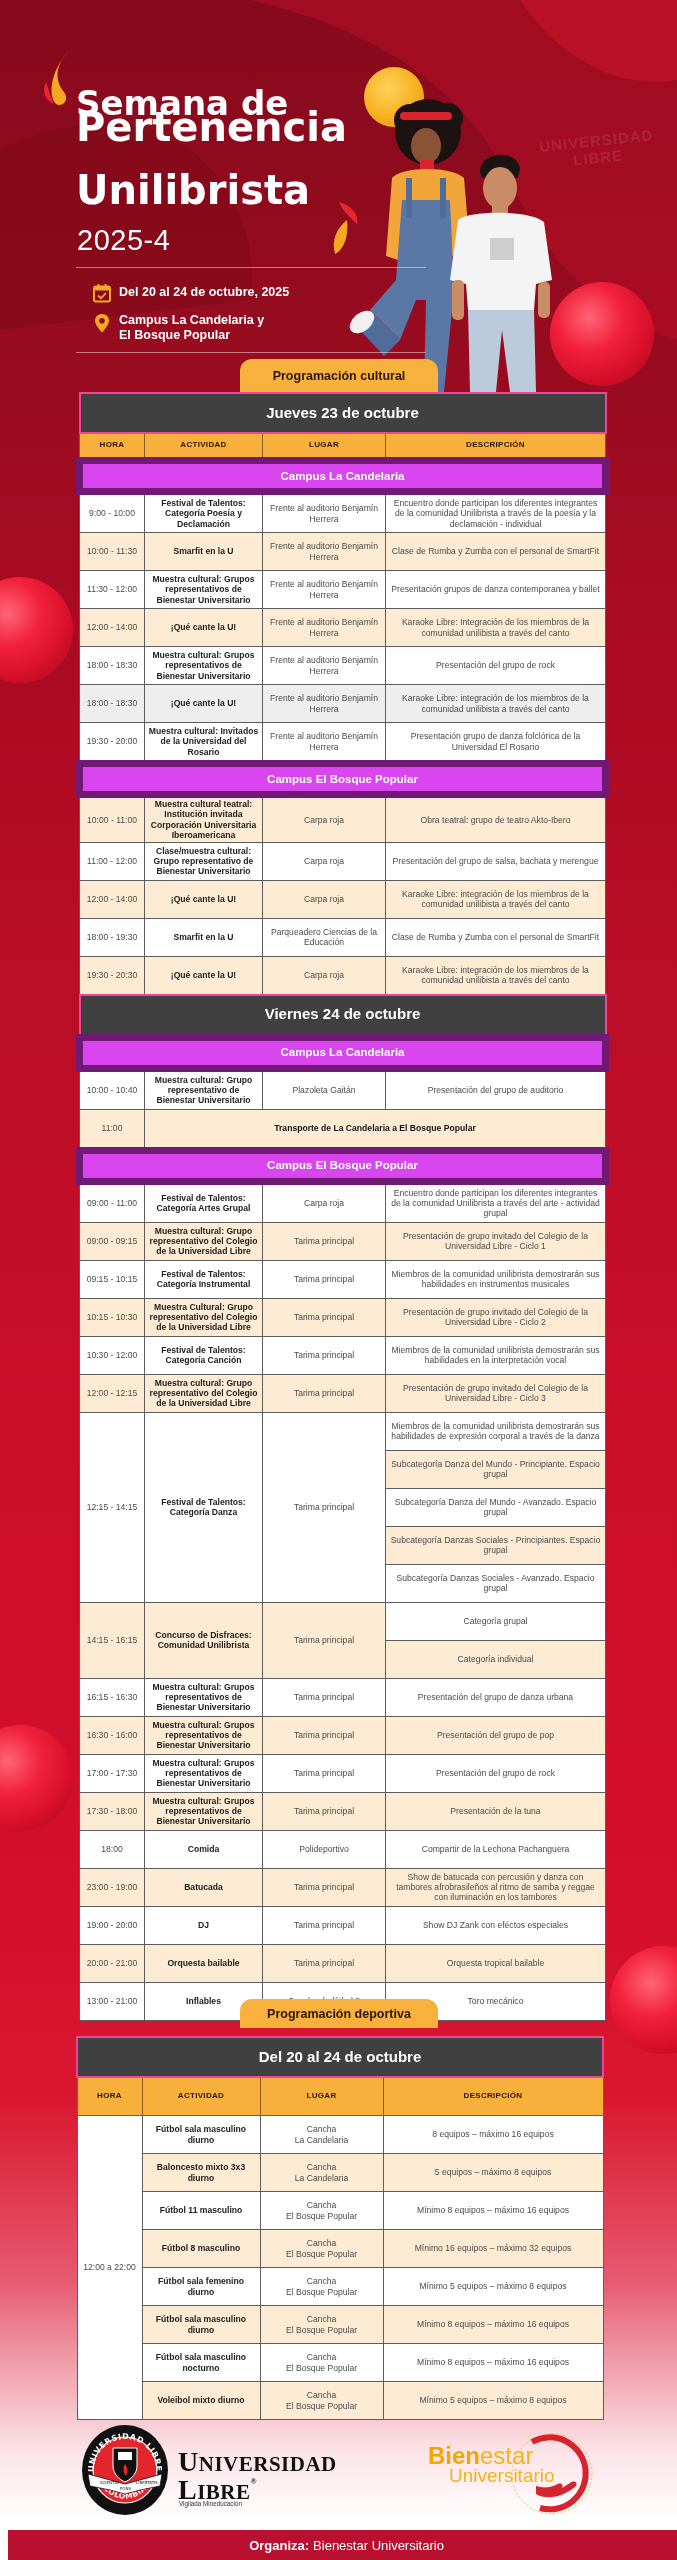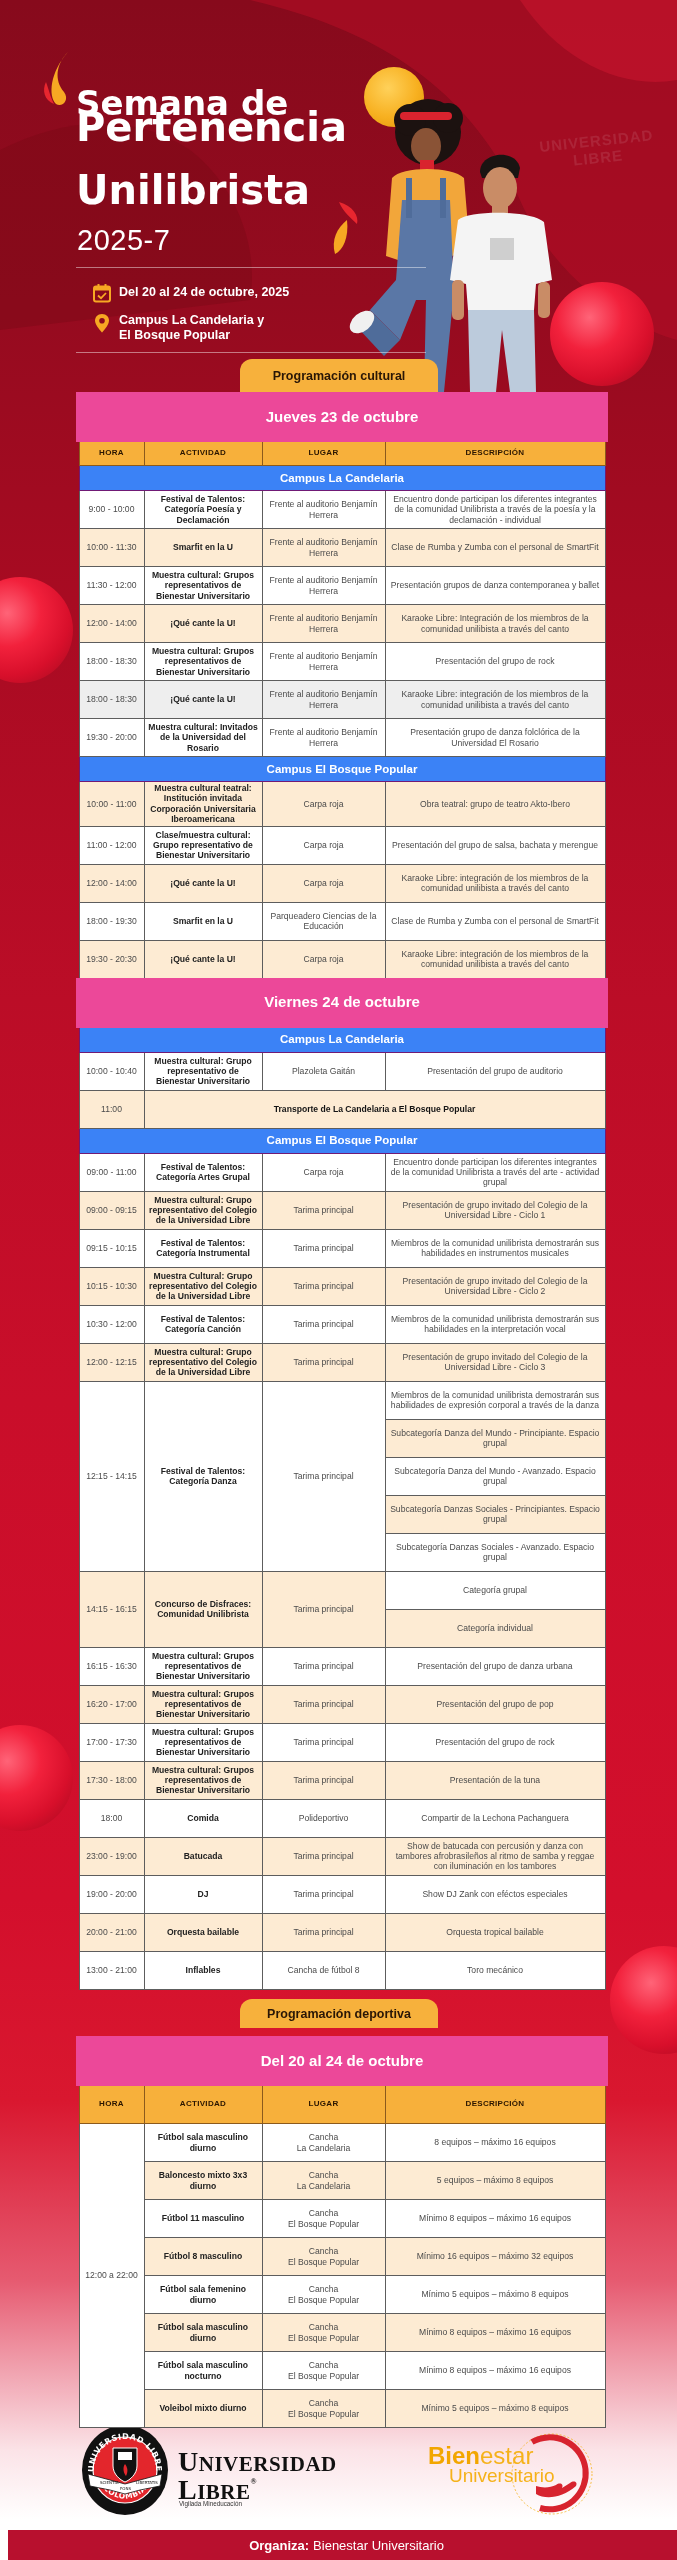--- a/index.html
+++ b/index.html
@@ -38,24 +38,24 @@
     font-weight:bold; font-size:12.5px; color:#2a1706; z-index:3;
   }
 
   
   .sched { position:absolute; left:76px; width:526px; border-collapse:collapse; table-layout:fixed; z-index:2; }
   .sched td, .sched th {
     border:1px solid #5d5d5d; text-align:center; vertical-align:middle;
     padding:1px 3px; font-size:8.6px; line-height:10.4px; color:#4b4b4b;
     font-weight:normal; white-space:pre-line;
   }
-  .sched .day-cell { background:#ec4899; color:#fff; font-weight:bold; font-size:15px; height:36px; border:6px solid #ec4899; }
+  .sched .day-cell { background:#404040; color:#fff; font-weight:bold; font-size:15px; height:36px; border:2px solid #ec4899; }
   .sched .colhead th { background:#f7b03b; color:#2b1600; font-weight:bold; font-size:8px; height:21px; border-color:#8c5a1c; letter-spacing:0.3px; }
   .sched.sports .colhead th { height:35px; }
-  .sched .campus-cell { background:#3b82f6; color:#fff; font-weight:bold; font-size:11.5px; height:22px; border:1px solid #701a75; }
+  .sched .campus-cell { background:#d946ef; color:#fff; font-weight:bold; font-size:11.5px; height:22px; border:7px solid #701a75; }
   .sched td.cell { height:35px; }
   .sched td.act { font-weight:bold; color:#222; }
   .sched td.span-cell { font-weight:bold; color:#151515; }
   .sched td.white { background:#ffffff; }
   .sched td.cream { background:#fdebd3; }
   .sched td.gray  { background:#eeeeee; }
 
   
   .seal { position:absolute; left:80px; top:2424px; width:90px; height:92px; }
   .ul-word { position:absolute; left:178px; font-family:"Liberation Serif", serif; font-weight:bold; color:#111; line-height:1; letter-spacing:0.5px; }
@@ -127,21 +127,21 @@
 </svg>
 
 <div class="ball red" style="left:550px;top:282px;width:104px;height:104px"></div>
 <div class="ball red" style="left:-33px;top:577px;width:106px;height:106px"></div>
 <div class="ball red" style="left:-33px;top:1725px;width:106px;height:106px"></div>
 <div class="ball red" style="left:610px;top:1946px;width:108px;height:108px"></div>
 
 <div class="title t1">Semana de</div>
 <div class="title t2">Pertenencia</div>
 <div class="title t3">Unilibrista</div>
-<div class="edition">2025-7</div>
+<div class="edition">2025-4</div>
 
 <div class="hr" style="top:267px"></div>
 
 <div class="info-row" style="top:283px">
   <svg class="ic" viewBox="0 0 20 20">
     <rect x="2" y="3.5" width="16" height="15" rx="2" fill="none" stroke="#f7a823" stroke-width="2"></rect>
     <rect x="2" y="3.5" width="16" height="4" fill="#f7a823"></rect>
     <rect x="5.5" y="1" width="2" height="5" fill="#f7a823"></rect>
     <rect x="12.5" y="1" width="2" height="5" fill="#f7a823"></rect>
     <path d="M6 12.5 L 9 15.2 L 14 10" fill="none" stroke="#f7a823" stroke-width="1.8"></path>
@@ -341,21 +341,21 @@
       <tr>
         <td class="cell cream">Categoría individual</td>
       </tr>
       <tr>
         <td class="cell white">16:15 - 16:30</td>
         <td class="cell act white">Muestra cultural: Grupos representativos de Bienestar Universitario</td>
         <td class="cell white">Tarima principal</td>
         <td class="cell white">Presentación del grupo de danza urbana</td>
       </tr>
       <tr>
-        <td class="cell cream">16:20 - 17:00</td>
+        <td class="cell cream">16:30 - 16:00</td>
         <td class="cell act cream">Muestra cultural: Grupos representativos de Bienestar Universitario</td>
         <td class="cell cream">Tarima principal</td>
         <td class="cell cream">Presentación del grupo de pop</td>
       </tr>
       <tr>
         <td class="cell white">17:00 - 17:30</td>
         <td class="cell act white">Muestra cultural: Grupos representativos de Bienestar Universitario</td>
         <td class="cell white">Tarima principal</td>
         <td class="cell white">Presentación del grupo de rock</td>
       </tr>

